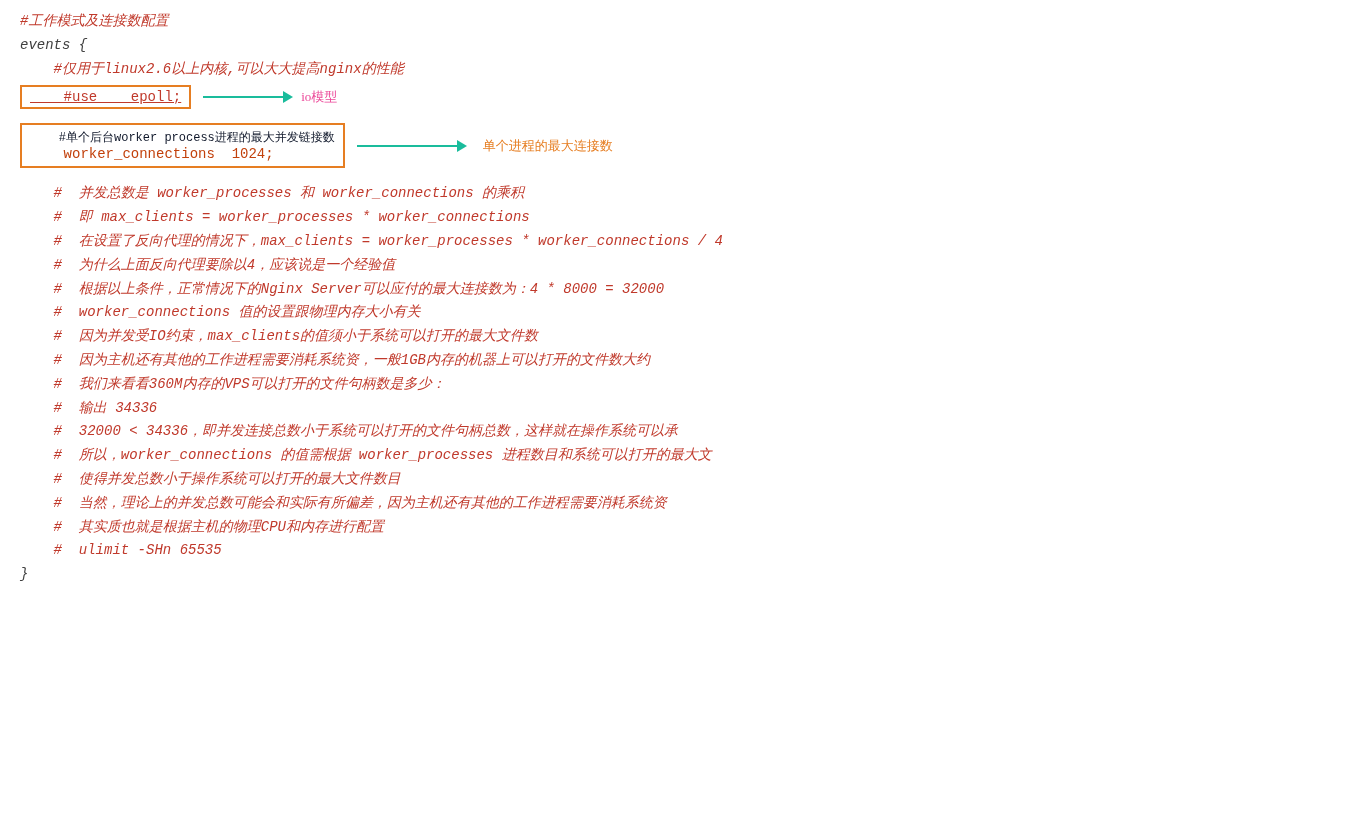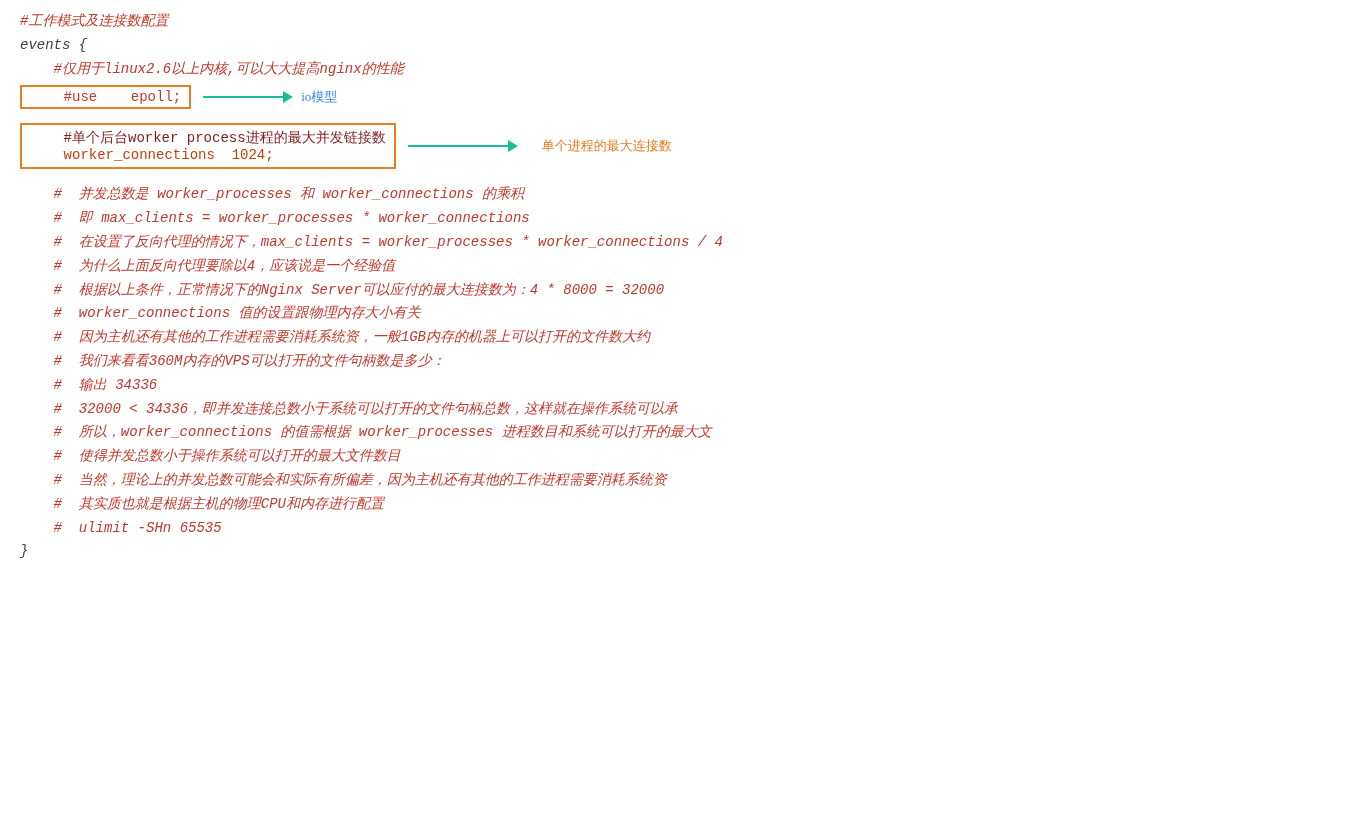--- a/index.html
+++ b/index.html
@@ -41,41 +41,41 @@
 
   <div class="line-wrapper">
     <span class="code-text black">events {</span>
   </div>
 
   <div class="line-wrapper">
     <span class="code-text red">    #仅用于linux2.6以上内核,可以大大提高nginx的性能</span>
   </div>
 
   <div style="display:flex; align-items:center; margin: 4px 0;">
-    <span style="display:inline-block; border: 2px solid #e67e22; padding: 2px 8px; font-family:'Courier New',monospace; font-size:14px; color:#c0392b; background:#fff; white-space:pre;">    #use    epoll;</span>
+    <span style="display:inline-block; border: 2px solid #e67e22; padding: 2px 8px; font-family:'Courier New',monospace; font-size:14px; color:#c0392b; background:#fff; white-space:pre;text-decoration:underline;">    #use    epoll;</span>
 
     <div style="display:inline-flex; align-items:center; margin-left:12px;">
       <div style="width:80px; height:2px; background:#1abc9c;"></div>
       <div style="width:0; height:0; border-top:6px solid transparent; border-bottom:6px solid transparent; border-left:10px solid #1abc9c;"></div>
-      <span style="color:#3b82f6; font-family:'SimSun','STSong',serif; font-size:13px; margin-left:8px;text-align:center;">io模型</span>
+      <span style="color:#ec4899; font-family:'SimSun','STSong',serif; font-size:13px; margin-left:8px;text-align:center;">io模型</span>
     </div>
   </div>
 
   <div class="big-space"></div>
 
   <div style="display:flex; align-items:center; margin: 4px 0;">
     <div style="display:inline-block; border: 2px solid #e67e22; padding: 4px 8px; background:#fff;">
-      <div style="font-family:'Courier New',monospace; font-size:14px; color:#7f1d1d; white-space:pre;">    #单个后台worker process进程的最大并发链接数</div>
+      <div style="font-family:'Courier New',monospace; font-size:12px; color:#0f172a; white-space:pre;">    #单个后台worker process进程的最大并发链接数</div>
       <div style="font-family:'Courier New',monospace; font-size:14px; color:#c2410c; white-space:pre;">    worker_connections  1024;</div>
     </div>
 
     <div style="display:inline-flex; align-items:center; margin-left:12px;">
       <div style="width:100px; height:2px; background:#1abc9c;"></div>
       <div style="width:0; height:0; border-top:6px solid transparent; border-bottom:6px solid transparent; border-left:10px solid #1abc9c;"></div>
-      <span style="color:#e67e22; font-family:'SimSun','STSong',serif; font-size:13px; margin-left:24px;">单个进程的最大连接数</span>
+      <span style="color:#e67e22; font-family:'SimSun','STSong',serif; font-size:13px; margin-left:16px;">单个进程的最大连接数</span>
     </div>
   </div>
 
   <div class="section-space"></div>
 
   <div class="line-wrapper">
     <span class="code-text red">    #  并发总数是 worker_processes 和 worker_connections 的乘积</span>
   </div>
   <div class="line-wrapper">
     <span class="code-text red">    #  即 max_clients = worker_processes * worker_connections</span>
@@ -84,20 +84,23 @@
     <span class="code-text red">    #  在设置了反向代理的情况下，max_clients = worker_processes * worker_connections / 4</span>
   </div>
   <div class="line-wrapper">
     <span class="code-text red">    #  为什么上面反向代理要除以4，应该说是一个经验值</span>
   </div>
   <div class="line-wrapper">
     <span class="code-text red">    #  根据以上条件，正常情况下的Nginx Server可以应付的最大连接数为：4 * 8000 = 32000</span>
   </div>
   <div class="line-wrapper">
     <span class="code-text red">    #  worker_connections 值的设置跟物理内存大小有关</span>
+  </div>
+  <div class="line-wrapper">
+    <span class="code-text red">    #  因为并发受IO约束，max_clients的值须小于系统可以打开的最大文件数</span>
   </div>
   <div class="line-wrapper">
     <span class="code-text red">    #  因为主机还有其他的工作进程需要消耗系统资，一般1GB内存的机器上可以打开的文件数大约</span>
   </div>
   <div class="line-wrapper">
     <span class="code-text red">    #  我们来看看360M内存的VPS可以打开的文件句柄数是多少：</span>
   </div>
   <div class="line-wrapper">
     <span class="code-text red">    #  输出 34336</span>
   </div>

